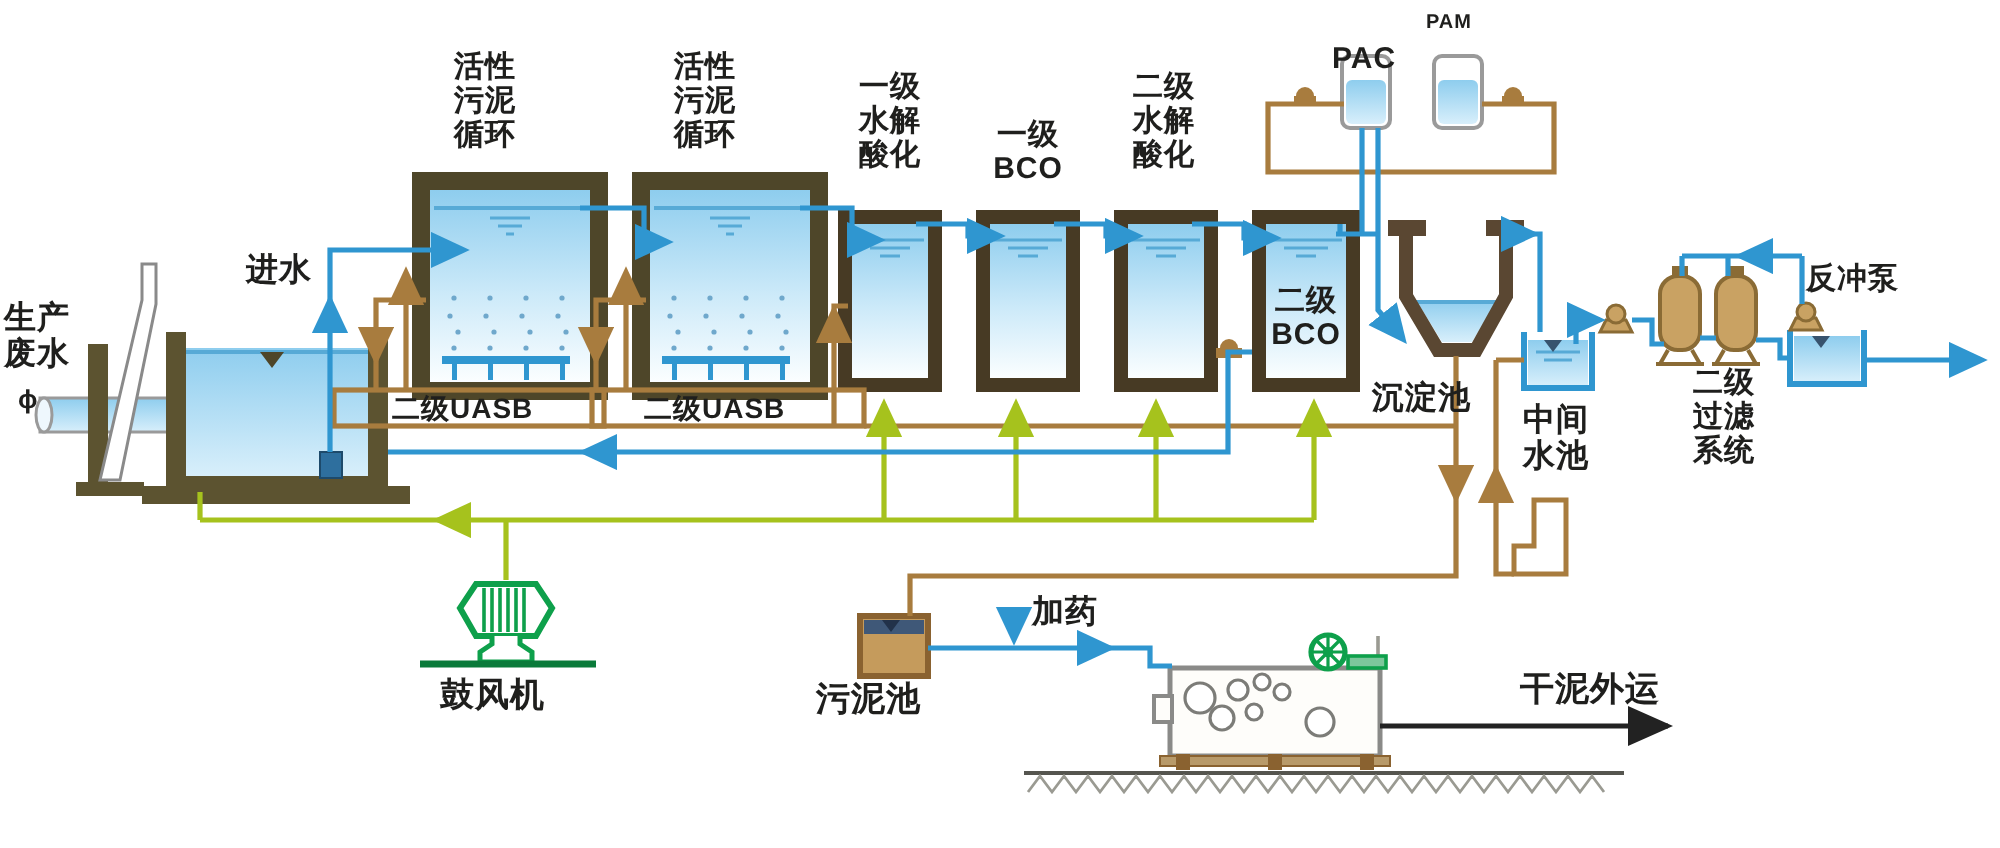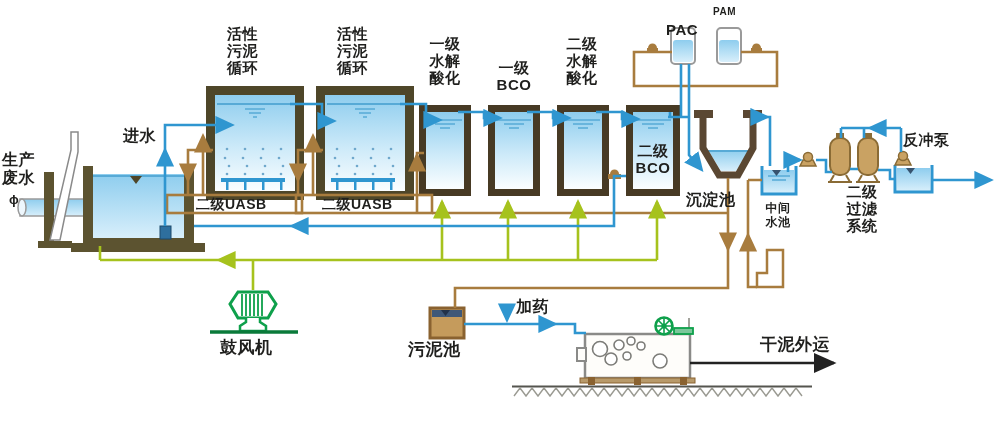--- a/index.html
+++ b/index.html
@@ -339,21 +339,21 @@
 <div class="lbl" style="left:488px;top:60px;width:52px;text-align:center;font-size:15px;">一级
 BCO</div>
 <div class="lbl" style="left:557px;top:36px;width:50px;text-align:center;font-size:15px;">二级
 水解
 酸化</div>
 <div class="lbl" style="left:630px;top:143px;width:46px;text-align:center;font-size:15px;">二级
 BCO</div>
 <div class="lbl" style="left:666px;top:6px;font-size:15px;margin-top:16px;">PAC</div>
 <div class="lbl" style="left:713px;top:6px;font-size:10px;">PAM</div>
 <div class="lbl" style="left:686px;top:191px;font-size:16px;">沉淀池</div>
-<div class="lbl" style="left:756px;top:202px;width:44px;text-align:center;font-size:12px;">中间
+<div class="lbl" style="left:756px;top:202px;width:44px;text-align:center;font-size:16px;">中间
 水池</div>
 <div class="lbl" style="left:839px;top:184px;width:46px;text-align:center;font-size:15px;">二级
 过滤
 系统</div>
 <div class="lbl" style="left:903px;top:132px;font-size:15px;">反冲泵</div>
 <div class="lbl" style="left:220px;top:338px;font-size:17px;">鼓风机</div>
 <div class="lbl" style="left:408px;top:340px;font-size:17px;">污泥池</div>
 <div class="lbl" style="left:516px;top:298px;font-size:16px;">加药</div>
 <div class="lbl" style="left:760px;top:335px;font-size:17px;">干泥外运</div>
 

